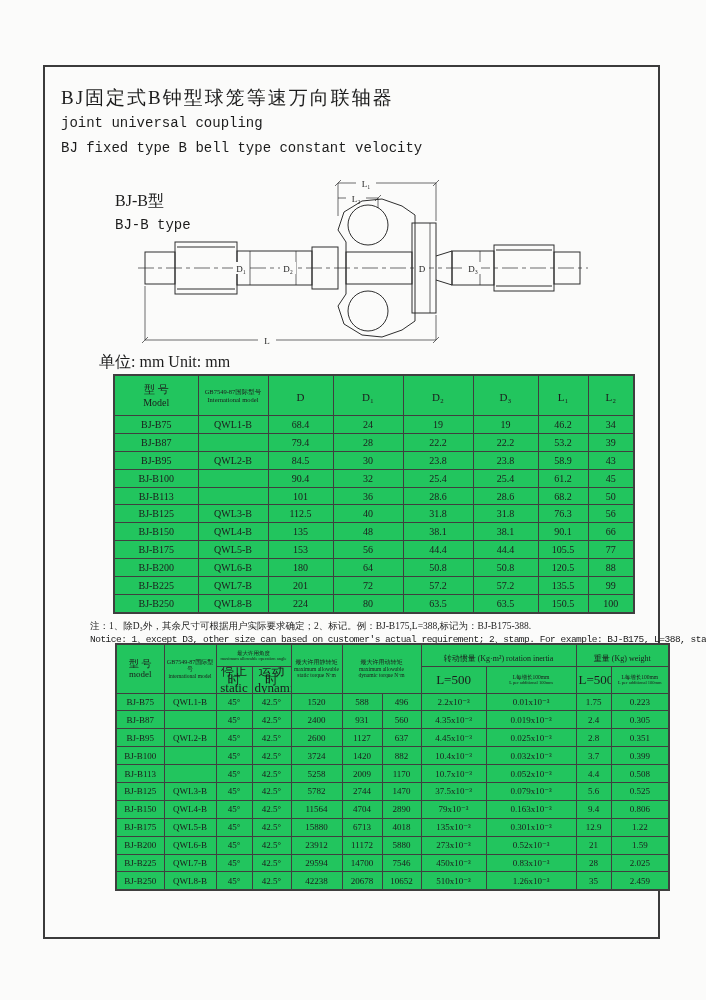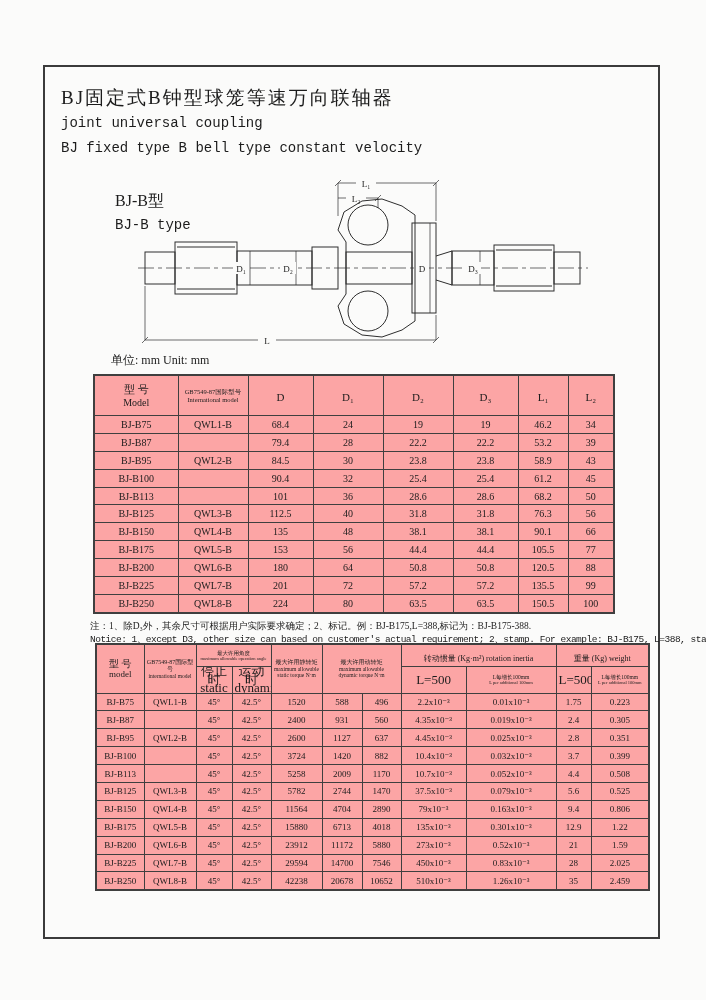--- a/index.html
+++ b/index.html
@@ -12,26 +12,26 @@
   .border-frame{
     position:absolute; left:43px; top:65px; width:613px; height:870px;
     border:2px solid #3b3b3b;
   }
   .title-block{position:absolute; left:61px; top:84px; line-height:1;}
   .title-zh{font-size:19px; letter-spacing:2px; line-height:27px; white-space:nowrap;}
   .title-en{font-family:"Liberation Mono","DejaVu Sans Mono",monospace; font-size:14px; line-height:25px; white-space:nowrap;}
   .type-label{position:absolute; left:115px; top:188px; line-height:1;}
   .type-zh{font-size:16px; line-height:25px;}
   .type-en{font-family:"Liberation Mono","DejaVu Sans Mono",monospace; font-size:14px; line-height:24px;}
-  .unit-label{position:absolute; left:111px; top:352px; font-size:12px;}
+  .unit-label{position:absolute; left:99px; top:352px; font-size:16px;}
 
   #diagram{position:absolute; left:100px; top:168px;}
   #diagram text{font-family:"Liberation Serif","DejaVu Serif",serif; font-size:9px; fill:#222; stroke:none;}
 
-  table{border-collapse:collapse; table-layout:fixed; position:absolute; background:#fca5a5;}
+  table{border-collapse:collapse; table-layout:fixed; position:absolute; background:#22c55e;margin-left:20px;}
   table, th, td{border:1px solid #3f3f3f;}
   table{border-width:2px;}
   th, td{padding:0 2px; text-align:center; vertical-align:middle; font-weight:normal; overflow:hidden;}
 
   #dim-table{left:93px; top:374px; width:520px;}
   #dim-table thead th{height:39px;}
   #dim-table td{height:16.9px; font-size:10px;}
   #dim-table .h-zh{display:block; font-size:11px; line-height:13px;}
   #dim-table .h-en{display:block; font-size:10px; line-height:13px;}
   #dim-table .h-zh-sm{display:block; font-size:6.5px; line-height:8px;}

